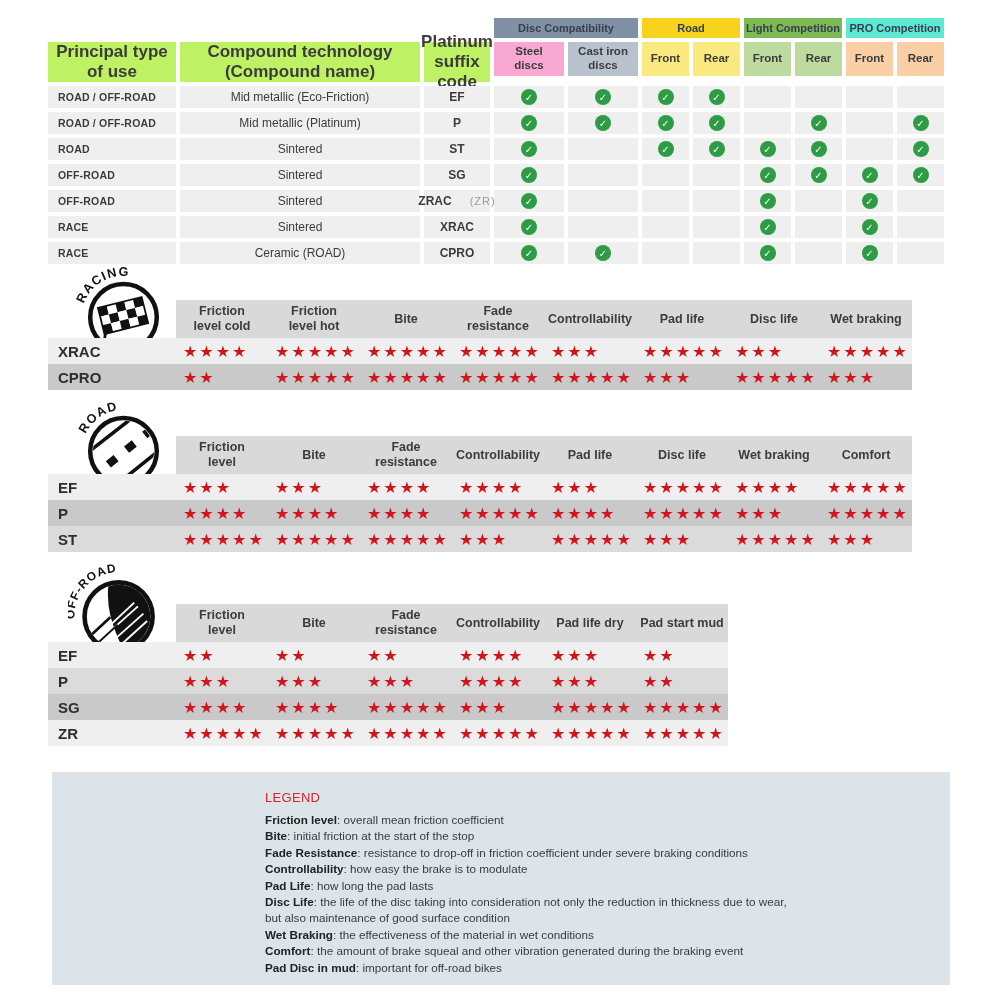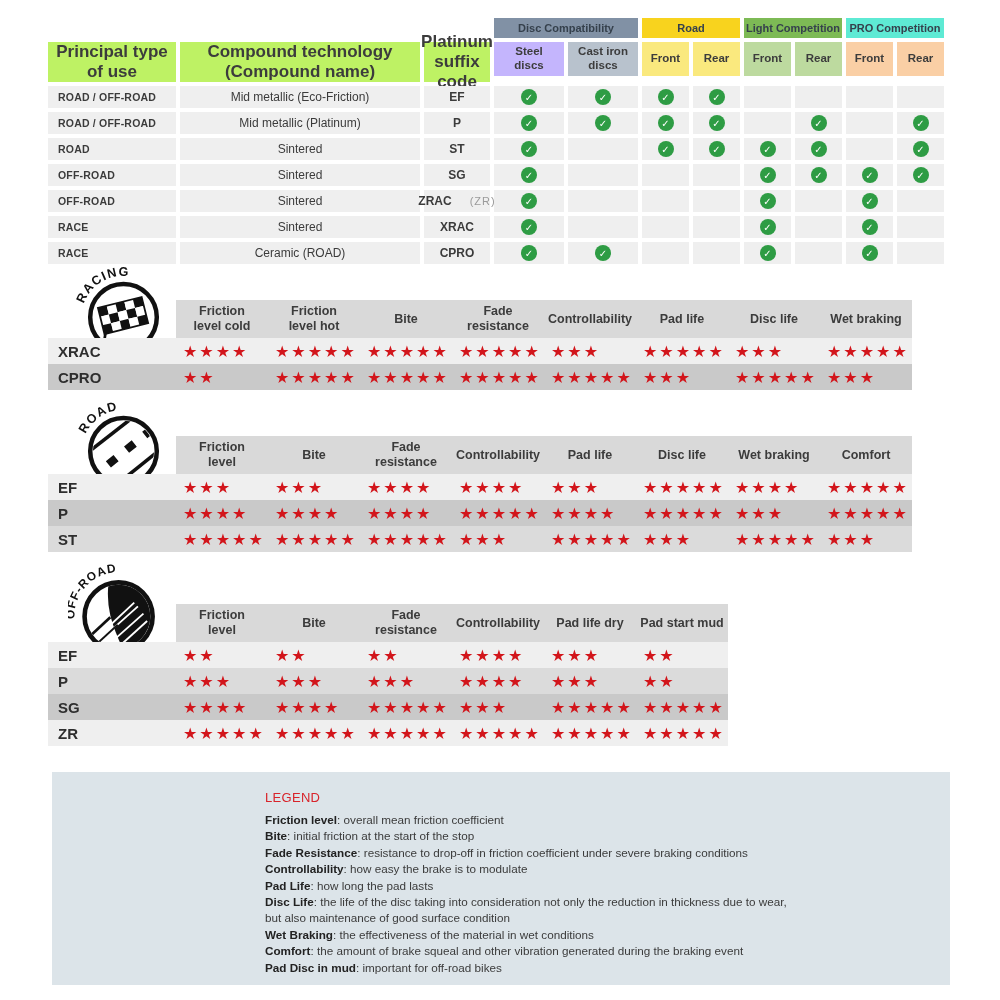--- a/index.html
+++ b/index.html
@@ -58,21 +58,21 @@
       <div class="cell grp" style="grid-column: 4 / 6; background: rgb(129, 145, 165);">Disc Compatibility</div>
       <div class="cell grp" style="grid-column: 6 / 8; background: rgb(248, 211, 30);">Road</div>
       <div class="cell grp" style="grid-column: 8 / 10; background: rgb(125, 186, 85);">Light Competition</div>
       <div class="cell grp" style="grid-column: 10 / 12; background: #5eead4;">PRO Competition</div>
       <div class="cell hdr">Principal type
 of use</div>
       <div class="cell hdr">Compound technology
 (Compound name)</div>
       <div class="cell hdr">Platinum
 suffix code</div>
-      <div class="cell sub" style="background: #c4b5fd;">Steel
+      <div class="cell sub" style="background: #f9a8d4;">Steel
 discs</div>
       <div class="cell sub" style="background: rgb(184, 194, 205);">Cast iron
 discs</div>
       <div class="cell sub" style="background: rgb(250, 233, 126);">Front</div>
       <div class="cell sub" style="background: rgb(250, 233, 126);">Rear</div>
       <div class="cell sub" style="background: rgb(189, 218, 159);">Front</div>
       <div class="cell sub" style="background: rgb(189, 218, 159);">Rear</div>
       <div class="cell sub" style="background: rgb(250, 207, 165);">Front</div>
       <div class="cell sub" style="background: rgb(250, 207, 165);">Rear</div>
       <div class="cell dat use">ROAD / OFF-ROAD</div>

